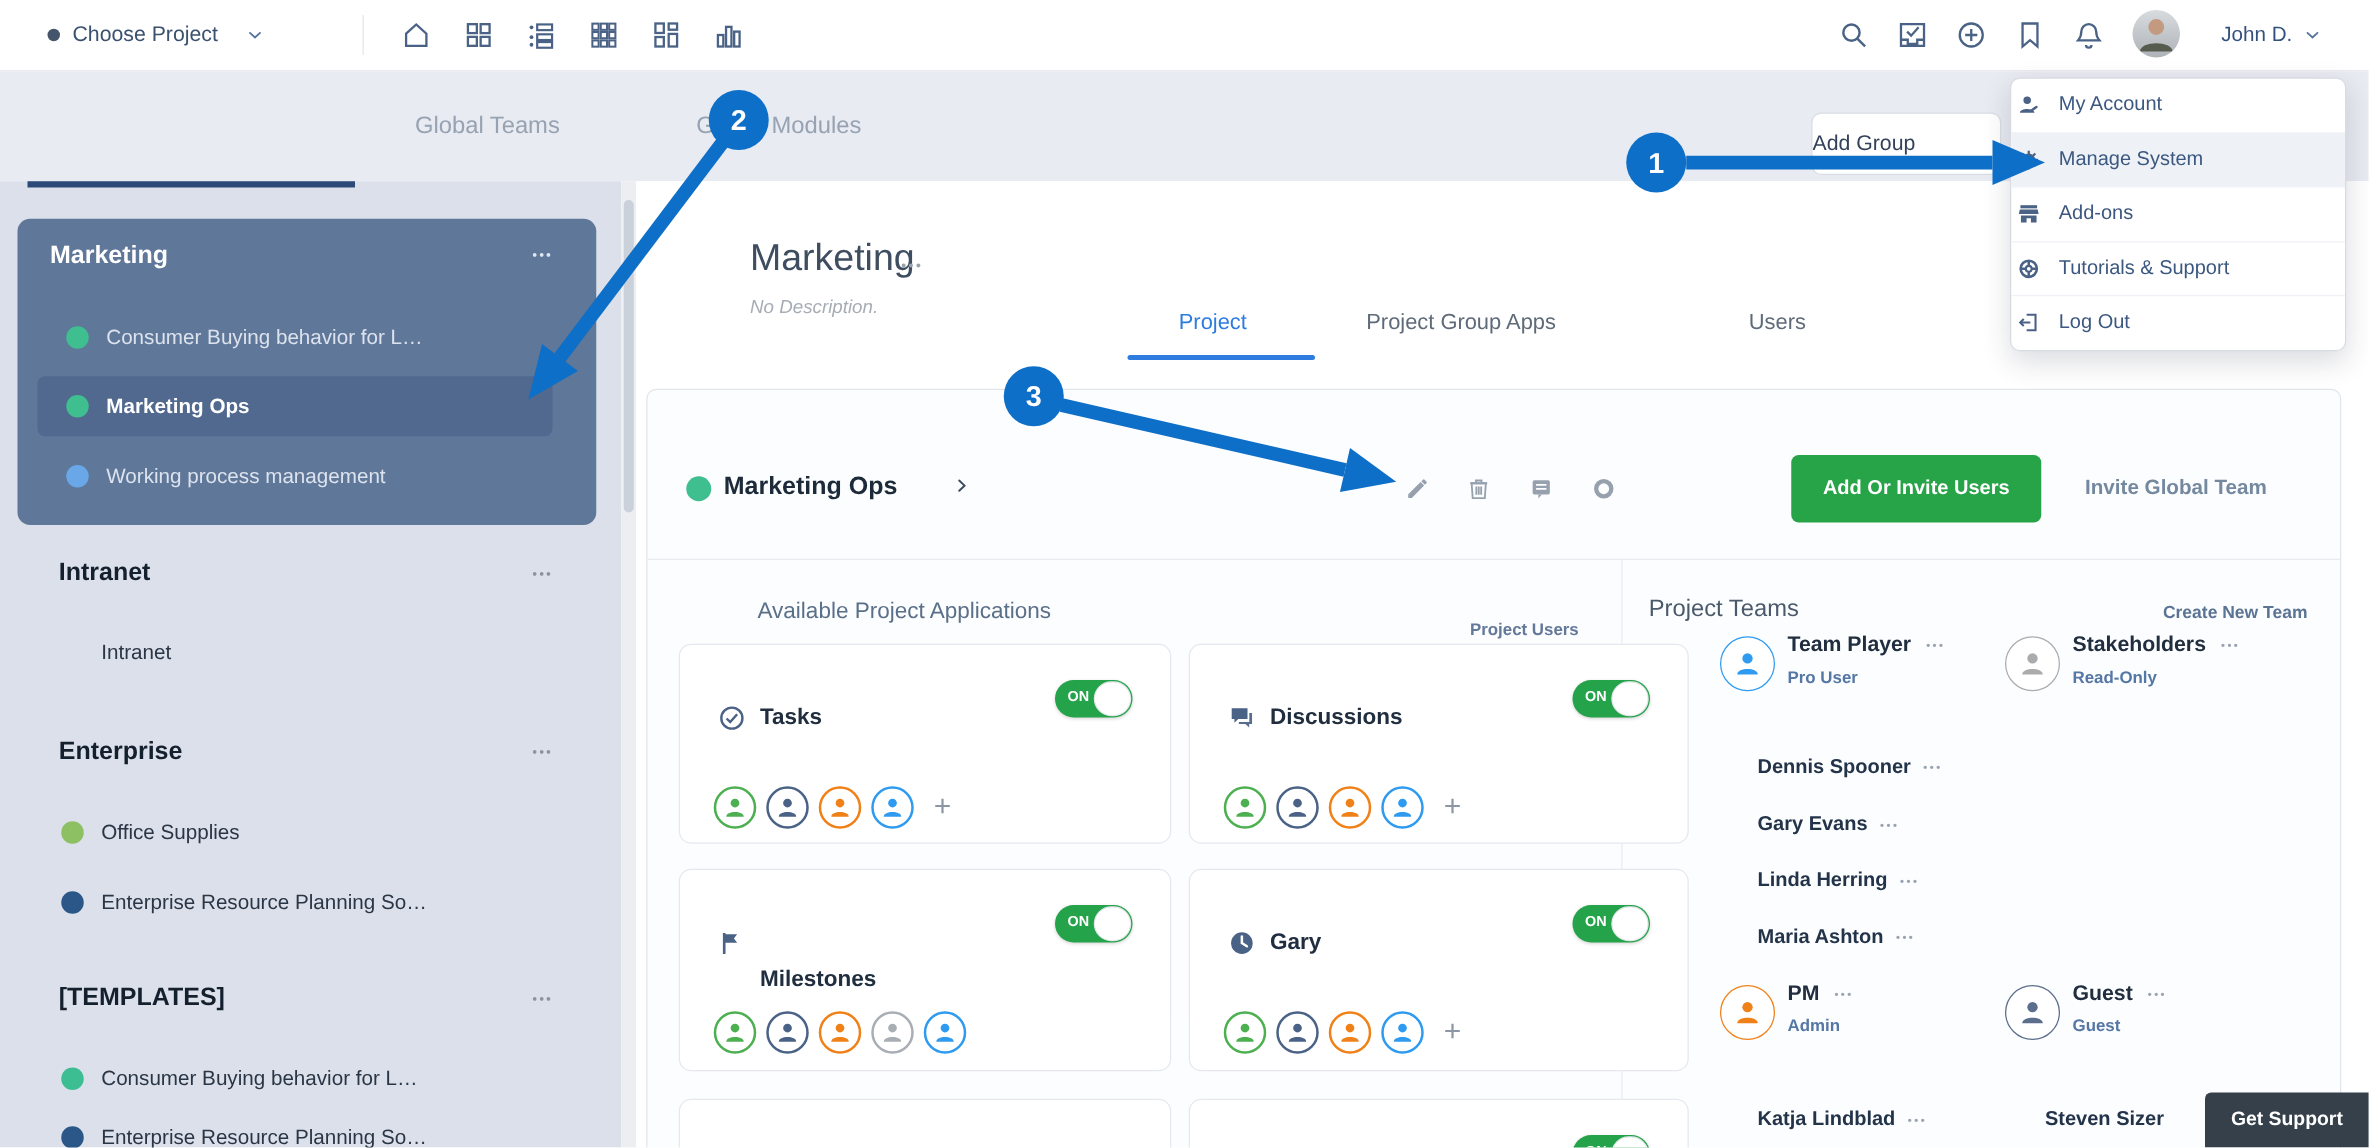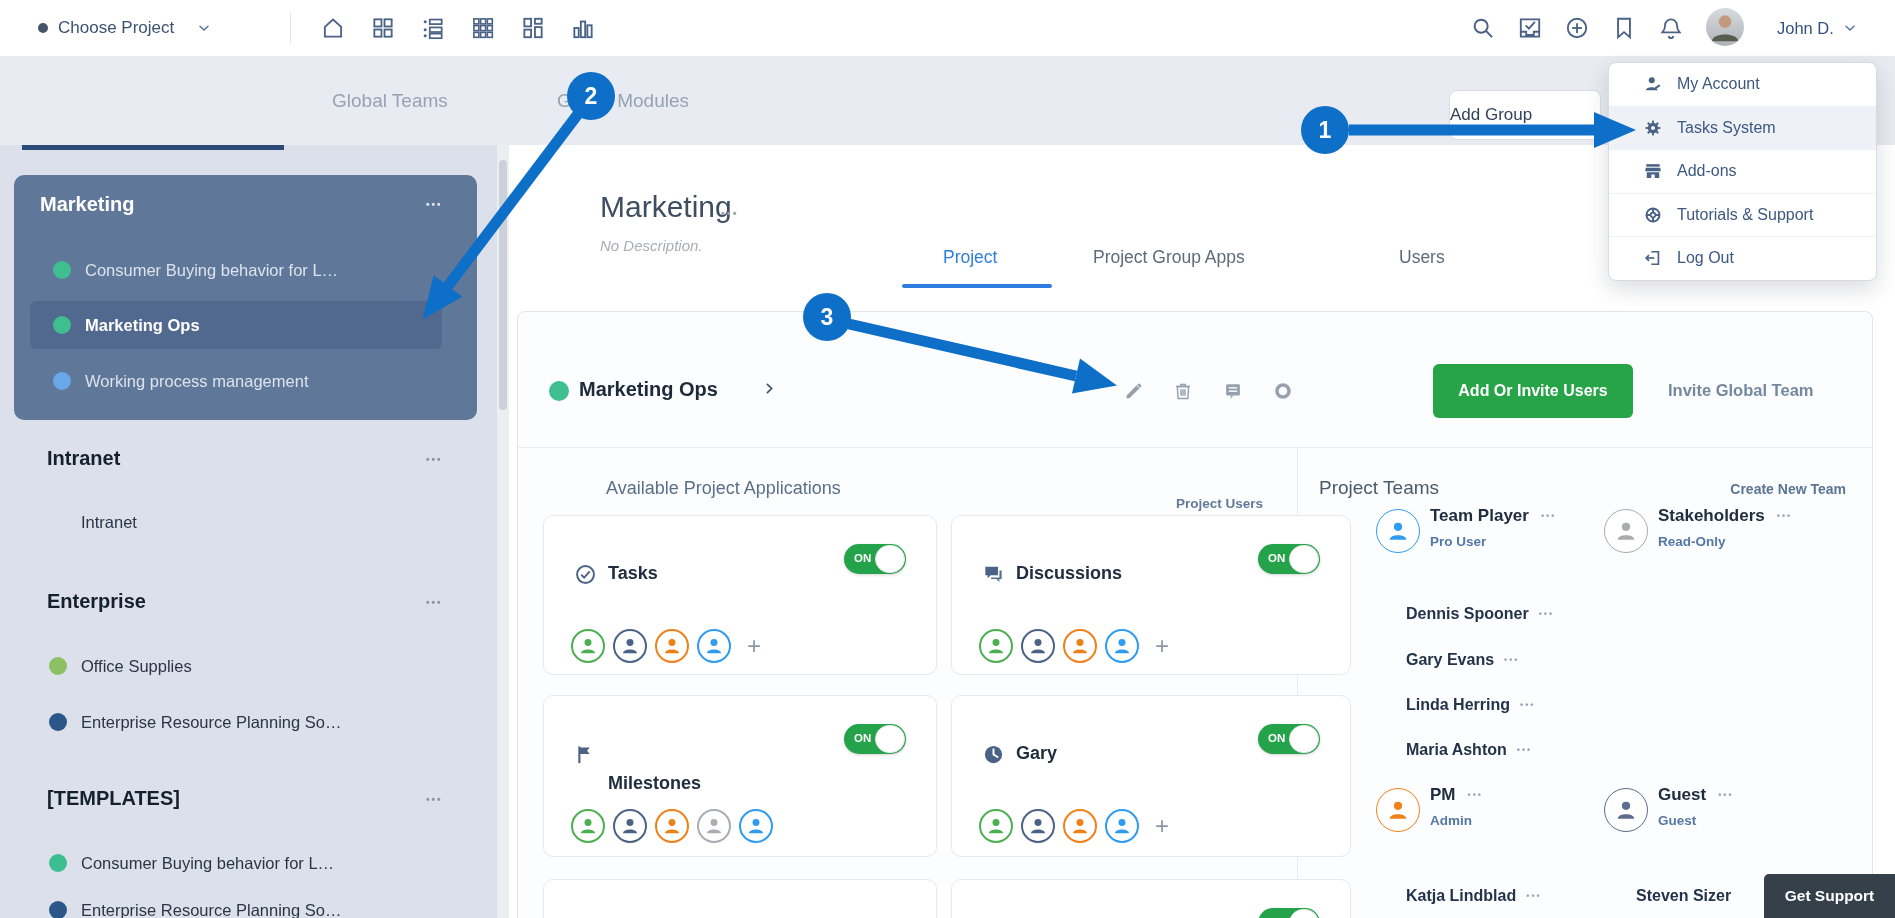--- a/index.html
+++ b/index.html
@@ -32,21 +32,21 @@
                 background:#fff;border:1px solid #e3e6ea;box-sizing:border-box;}
   .avatar-chip{display:inline-flex;align-items:center;justify-content:center;width:34px;height:34px;
                border-radius:50%;background:#fff;box-sizing:border-box;margin-right:8px;}
   .member-row{position:absolute;display:flex;align-items:center;gap:10px;height:24px;}
   .member-name{font-size:16px;font-weight:bold;color:#233349;white-space:nowrap;}
   .team-name{font-size:17px;font-weight:bold;color:#202e3f;white-space:nowrap;}
   .team-role{font-size:13.5px;font-weight:bold;color:#5577a5;white-space:nowrap;}
   
   #user-menu{left:1608px;top:62px;width:267px;background:#fff;border:1px solid #d8dce2;border-radius:8px;
              box-shadow:0 8px 22px rgba(30,40,60,.16);z-index:30;overflow:hidden;}
-  .menu-item{display:flex;align-items:center;height:42.5px;padding-left:34px;gap:14px;cursor:pointer;
+  .menu-item{display:flex;align-items:center;height:42.5px;padding-left:4px;gap:14px;cursor:pointer;
              border-top:1px solid #eef1f5;font-size:16px;color:#3c5880;}
   .menu-item:first-child{border-top:none;}
   .menu-item.hl{background:#eef2f7;}
   #get-support{left:1764px;top:874px;width:131px;height:44px;background:#35404a;color:#fff;
                font-size:15.5px;font-weight:bold;display:flex;align-items:center;justify-content:center;
                border-radius:5px 0 0 0;z-index:40;cursor:pointer;}
   #add-group-btn{left:1449px;top:90px;width:152px;height:50px;background:#fff;border:1px solid #d9dde3;
                  border-radius:8px;z-index:5;display:flex;align-items:center;
                  box-sizing:border-box;font-size:17px;color:#33425b;cursor:pointer;overflow:hidden;}
   #anno-svg{left:0;top:0;z-index:60;pointer-events:none;}
@@ -622,21 +622,21 @@
             <rect x="10.9" y="3.1" width="2.2" height="3.8" transform="rotate(90 12 12)"></rect>
             <rect x="10.9" y="3.1" width="2.2" height="3.8" transform="rotate(135 12 12)"></rect>
             <rect x="10.9" y="3.1" width="2.2" height="3.8" transform="rotate(180 12 12)"></rect>
             <rect x="10.9" y="3.1" width="2.2" height="3.8" transform="rotate(225 12 12)"></rect>
             <rect x="10.9" y="3.1" width="2.2" height="3.8" transform="rotate(270 12 12)"></rect>
             <rect x="10.9" y="3.1" width="2.2" height="3.8" transform="rotate(315 12 12)"></rect>
             <path fill-rule="evenodd" d="M12 5.8 a6.2 6.2 0 1 0 0 12.4 a6.2 6.2 0 0 0 0 -12.4 Z M12 9.5 a2.5 2.5 0 1 1 0 5 a2.5 2.5 0 0 1 0 -5 Z"></path>
           </g>
         </svg>
       </span>
-      <span>Tasks System</span>
+      <span>Manage System</span>
     </div>
     <div class="menu-item">
       <span>
         <svg viewBox="0 0 24 24" width="20" height="20" style="color:#4a6285;display:block">
           <g fill="currentColor">
             <rect x="4" y="3.8" width="16" height="3"></rect>
             <path d="M3.4 8 h17.2 l0.9 4.2 H2.5 Z"></path>
             <path d="M4.5 13.6 h15 V20.4 h-5.4 v-4.2 h-4.2 v4.2 H4.5 Z"></path>
           </g>
         </svg>

